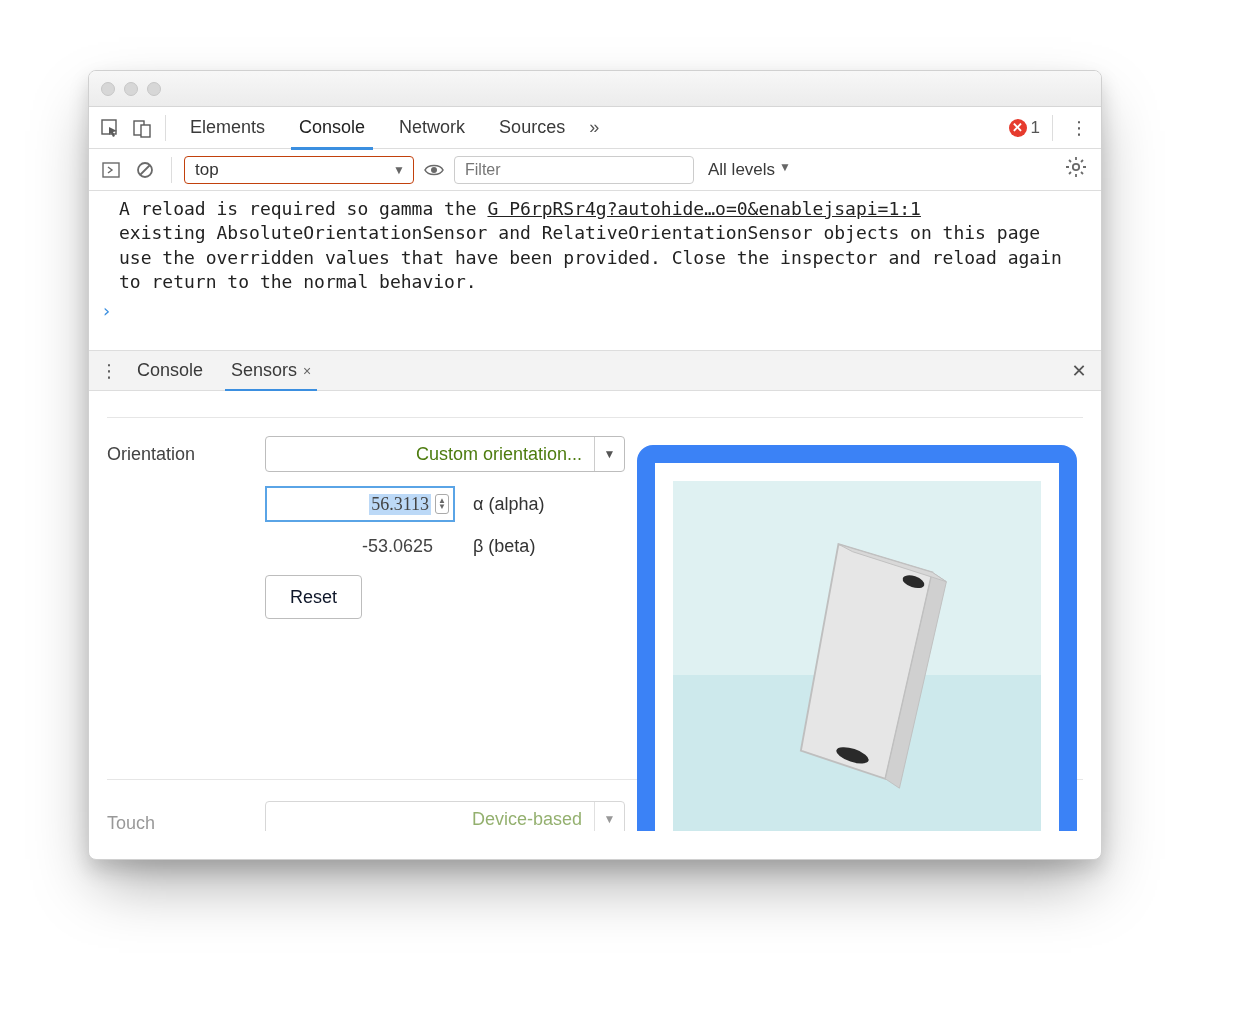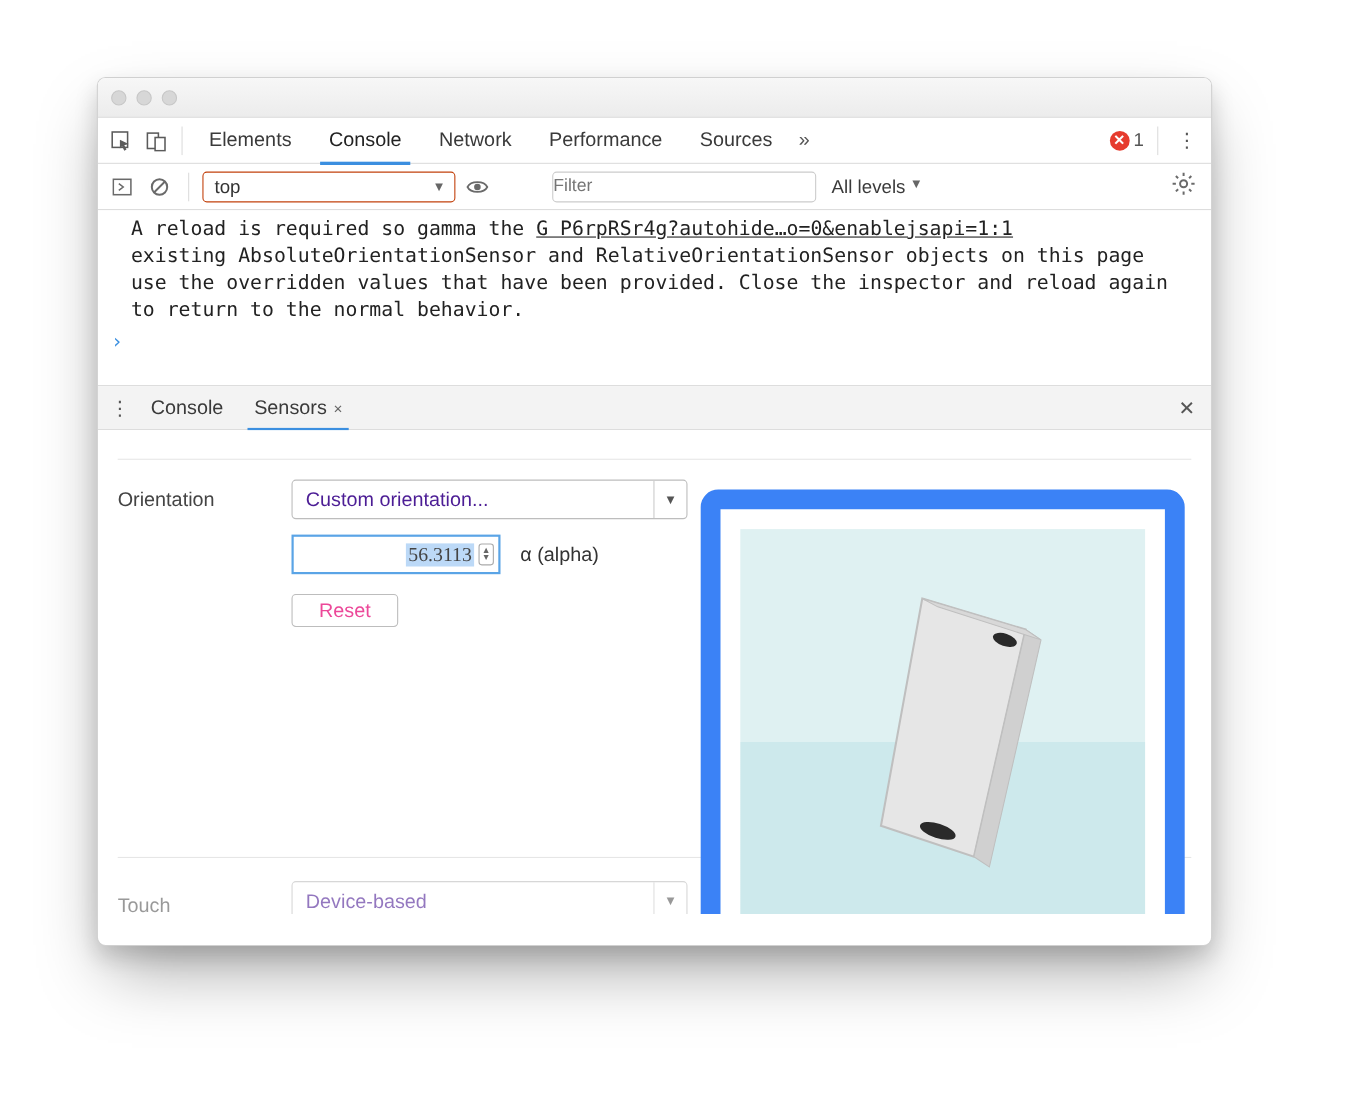--- a/index.html
+++ b/index.html
@@ -127,22 +127,22 @@
     color:#333;
     min-width:230px;
   }
   .context-select .caret {
     position:absolute; right:8px; top:50%; transform:translateY(-50%);
     font-size:12px; color:#666;
   }
   .eye { color:#6a6a6a; }
   .filter-input {
     height:28px; border:1px solid #ccc; border-radius:4px;
-    padding:0 0; flex:0 0 240px;
-    font-size:16px; color:#333;margin-left:48px;
+    padding:0 10px; flex:0 0 240px;
+    font-size:16px; color:#333;
   }
   .levels {
     color:#3a3a3a; display:flex; align-items:flex-start; gap:4px;
     padding:0 8px;
   }
   .gear { margin-left:auto; color:#6a6a6a; cursor:pointer; padding-right:6px;}
 
   
   .console-pane {
     padding: 4px 0 8px 0;
@@ -210,21 +210,21 @@
   }
   .lbl { width:130px; padding-top:8px;}
   .fields { display:flex; flex-direction:column; gap:14px;}
   .dropdown {
     height:36px; width:360px;
     border:1px solid #bdbdbd; border-radius:4px;
     background:#fff;
     display:flex; align-items:center;
     position:relative;
   }
-  .dropdown .dd-text { padding:0 12px; flex:1; color:#4c1d95; }
+  .dropdown .dd-text { padding:0 12px; flex:1; color:#4d7c0f;text-align:right; }
   .dropdown .dd-caret {
     width:30px; height:100%; display:flex;align-items:center;justify-content:center;
     border-left:1px solid #ccc; font-size:12px; color:#555;
   }
   .angle-row { display:flex; align-items:center; gap:18px; padding-left:0px;}
   .angle-input {
     width:190px; height:36px;
     border:2px solid #5aa4e6;
     background:#fff;
     display:flex; align-items:center; justify-content:flex-end;
@@ -241,23 +241,23 @@
     width:14px; height:20px;
     border:1px solid #aaa; border-radius:3px;
     font-size:8px; display:flex;flex-direction:column;align-items:center;justify-content:center;
     color:#666; line-height:.8;
   }
   .angle-static {
     width:190px; text-align:right; padding-right:22px;
   }
   .greek { color:#333; }
   .reset-btn {
-    height:30px; padding:0 24px;
+    height:44px; padding:0 24px;
     border:1px solid #bdbdbd; border-radius:4px;
-    background:#fff; color:#ec4899; font-size:18px;
+    background:#fff; color:#0f172a; font-size:18px;
     cursor:pointer;
     margin-top:4px; align-self:flex-start;
   }
 
   .touch-row {
     position:absolute; left:18px; bottom:-6px;
     display:flex; align-items:center; gap:28px;
     font-size:18px; color:#555;
     opacity:.6;
   }
@@ -309,23 +309,20 @@
     </div>
     <div class="tb-divider"></div>
     <div class="tb-tab">
         <span>Elements</span>
       </div>
     <div class="tb-tab active">
         <span>Console</span>
       </div>
     <div class="tb-tab">
         <span>Network</span>
-      </div>
-    <div class="tb-tab">
-        <span>Performance</span>
       </div>
     <div class="tb-tab">
         <span>Sources</span>
       </div>
     <div class="tb-more"><span>»</span></div>
     <div class="tb-right">
       <div class="error-badge">
         <div class="circ">✕</div>
         <span>1</span>
       </div>
@@ -420,20 +417,24 @@
           <div class="angle-input">
             <span class="val">56.3113</span>
             <span class="stepper">
                 <span>▲</span>
                 <span>▼</span>
               </span>
           </div>
           <span class="greek">α (alpha)</span>
         </div>
 
+        <div class="angle-row">
+          <div class="angle-static">-53.0625</div>
+          <span class="greek">β (beta)</span>
+        </div>
 
 
         <button class="reset-btn">Reset</button>
       </div>
     </div>
 
     <div class="hr-b"></div>
 
     <div class="touch-row">
       <div class="lbl" style="padding-top:8px">Touch</div>

